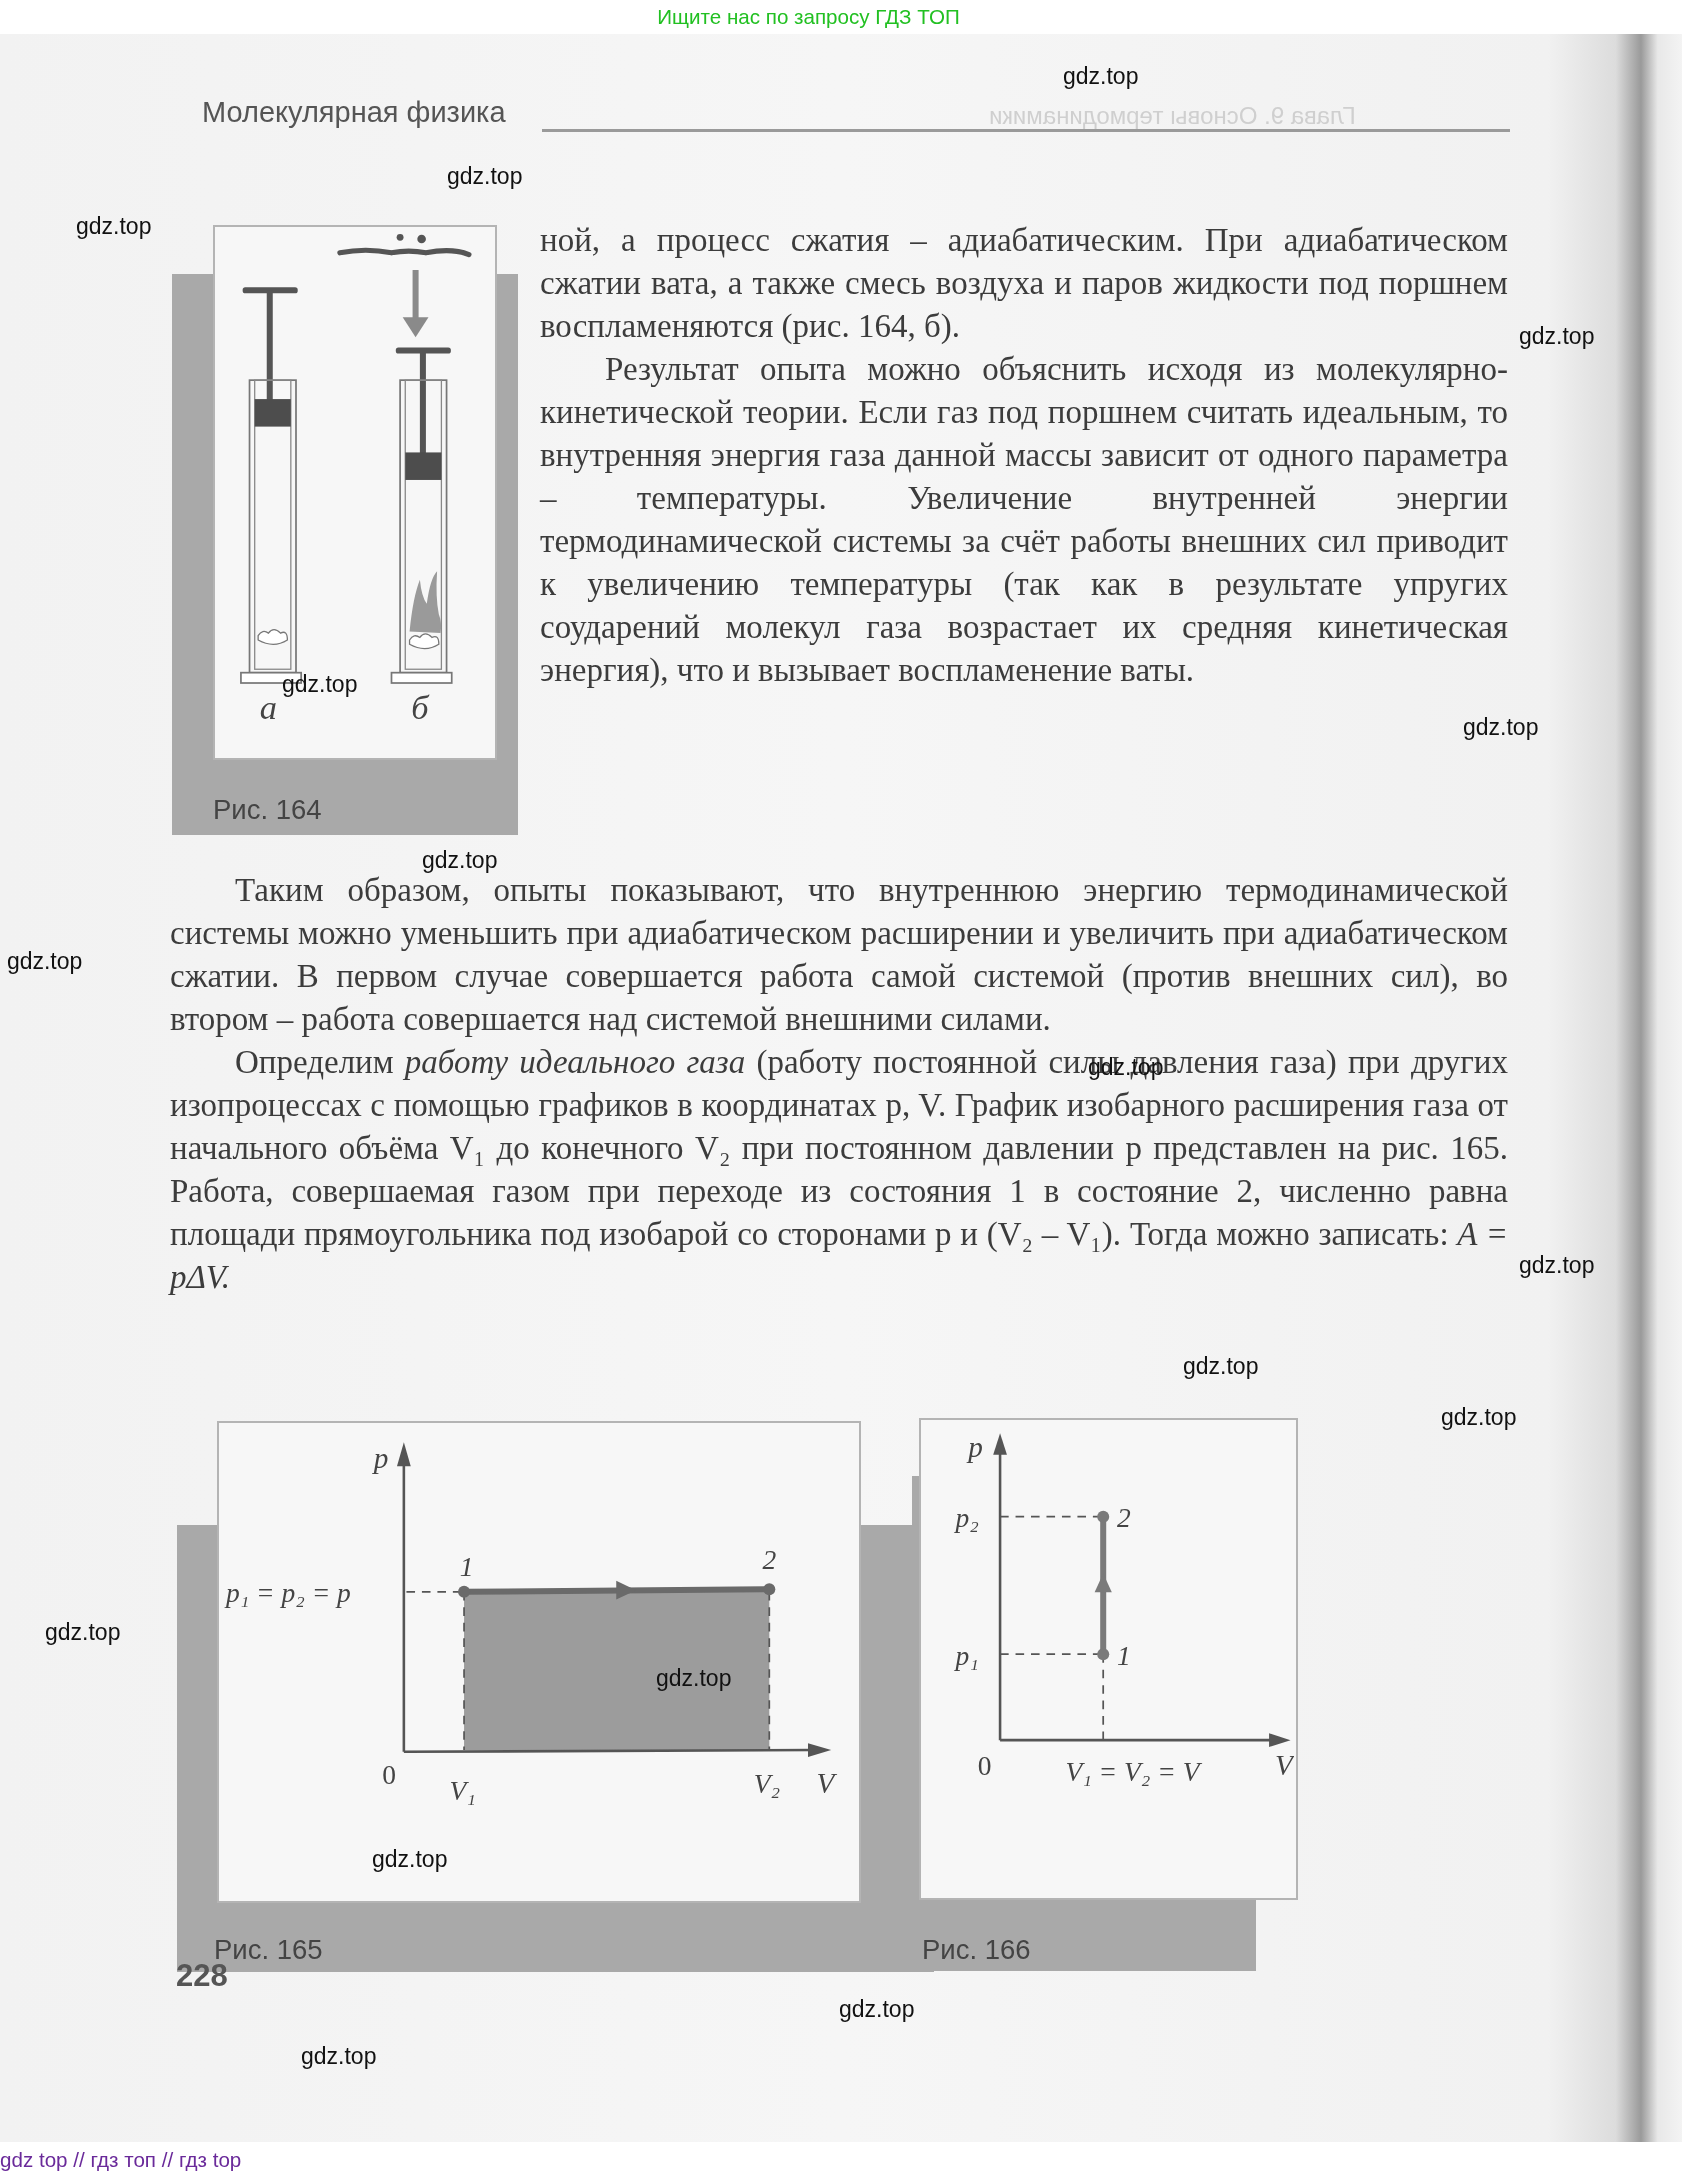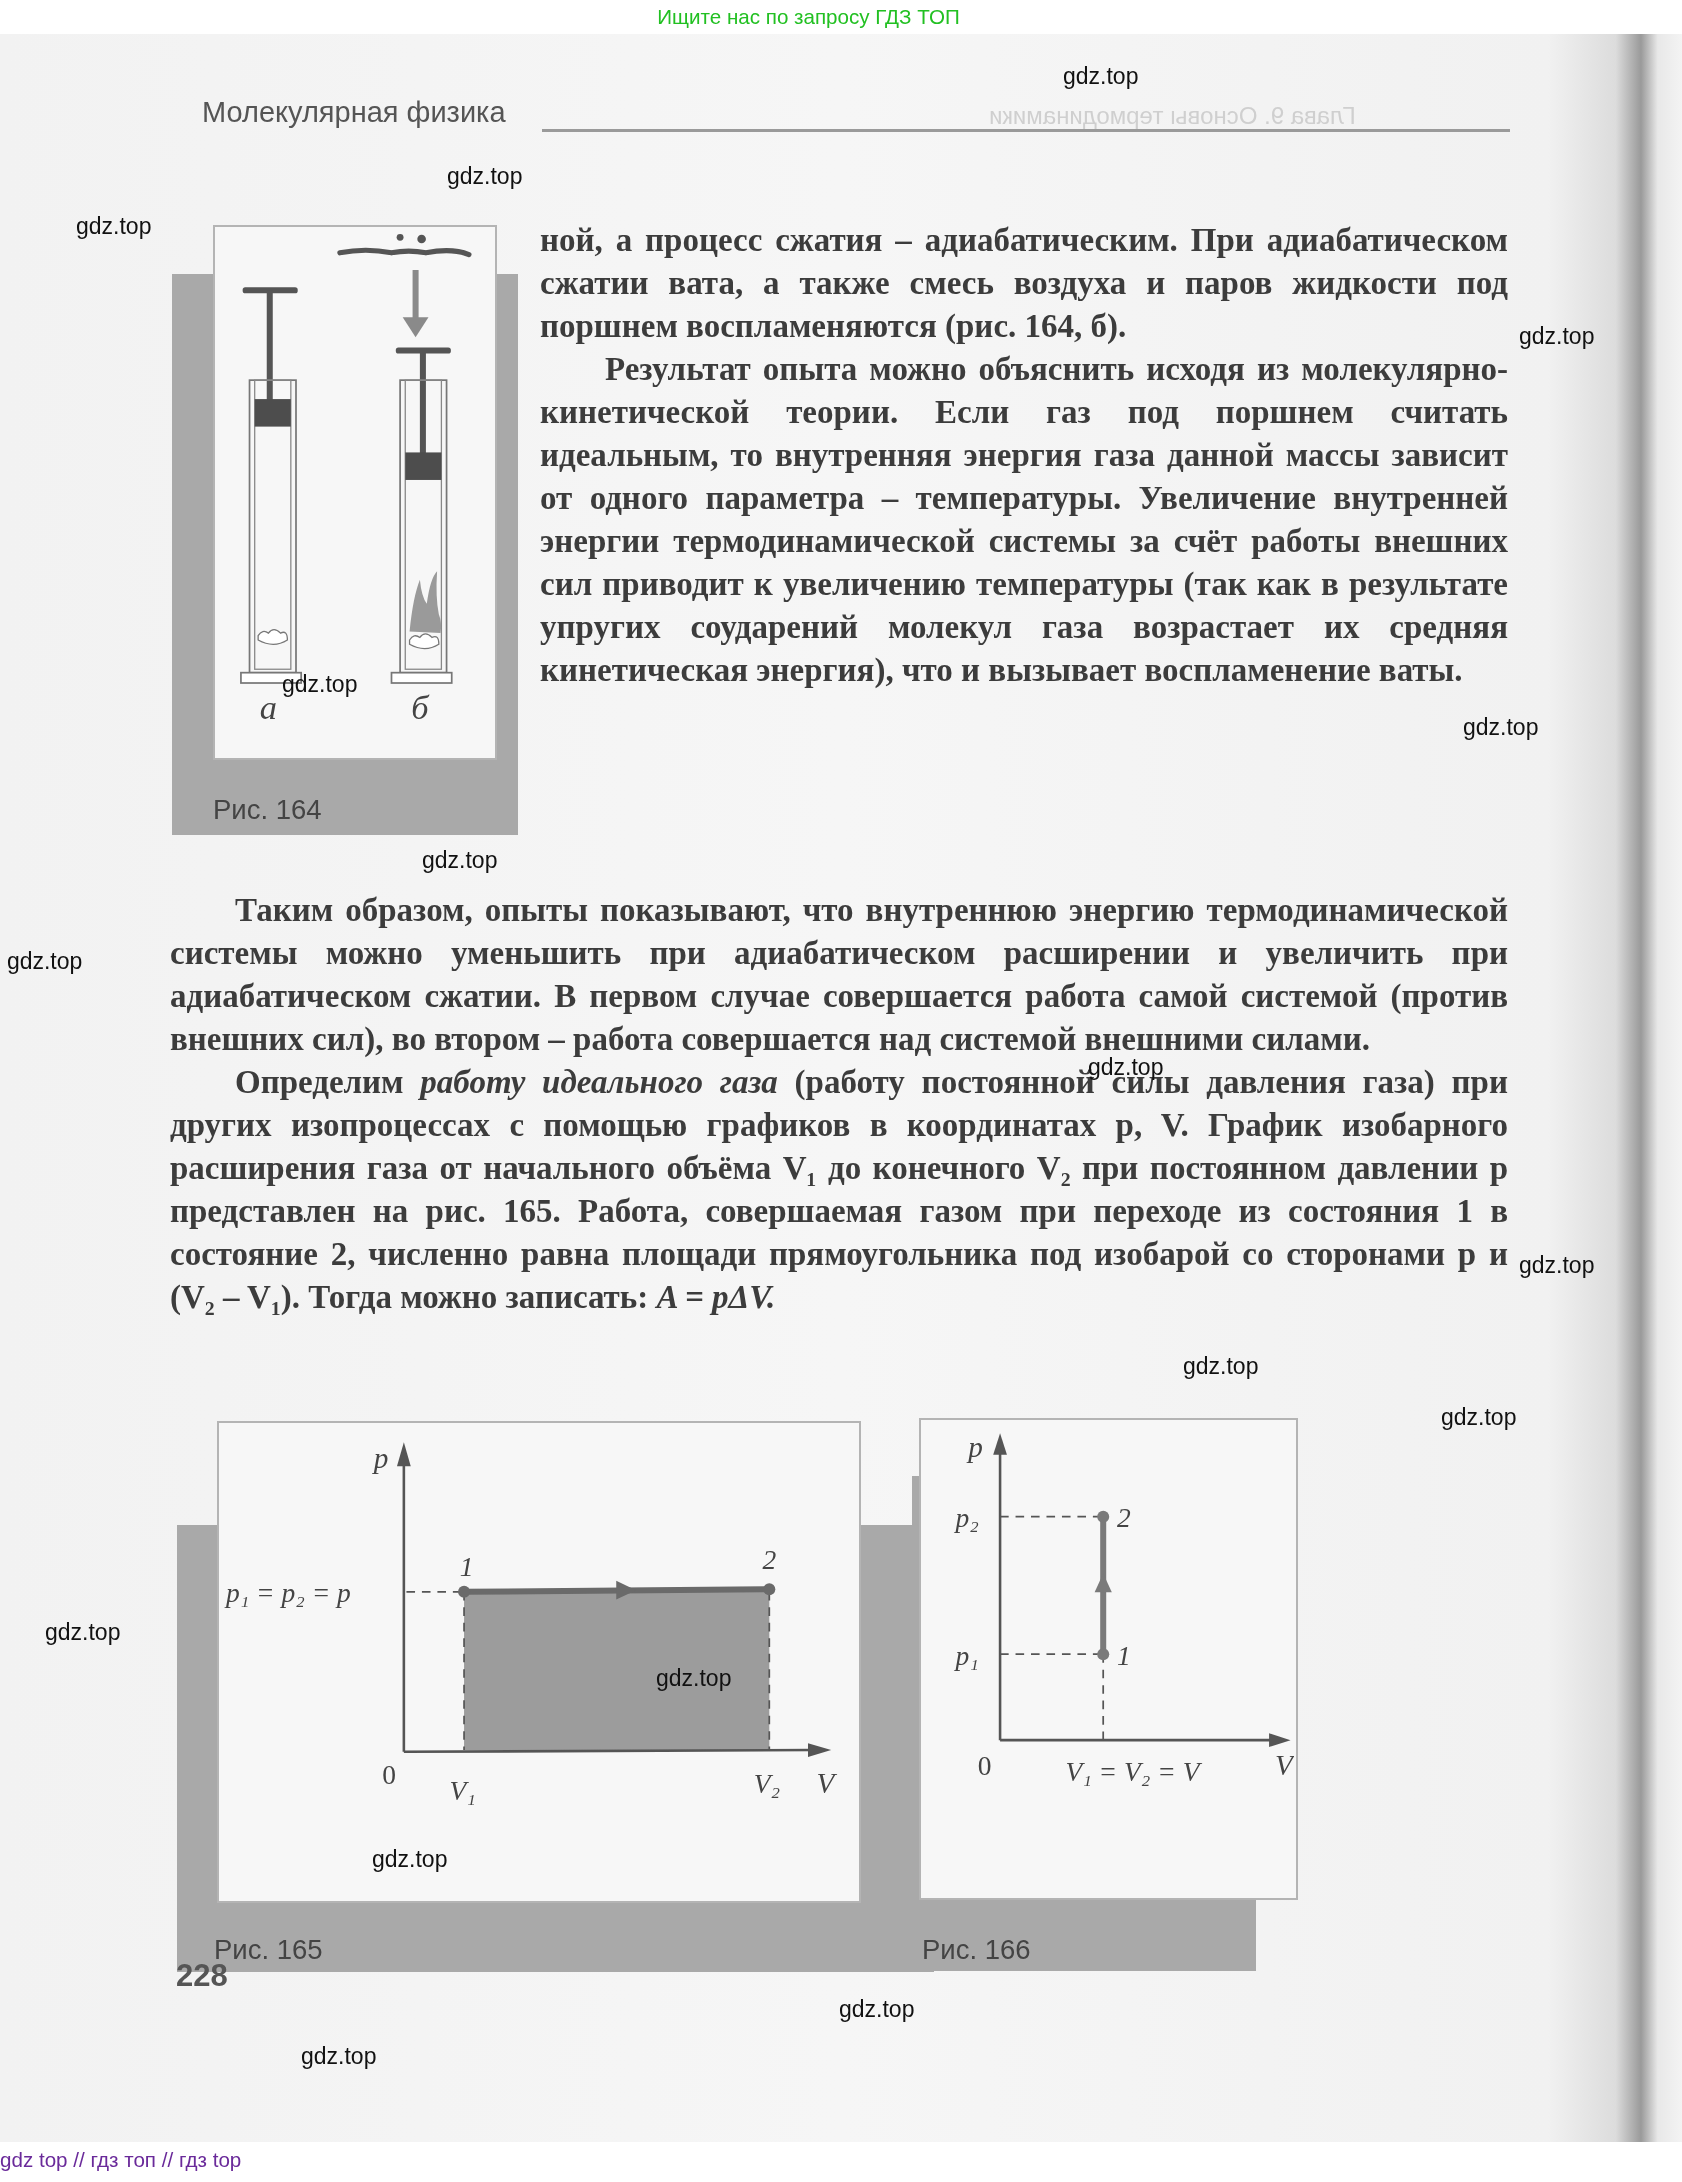--- a/index.html
+++ b/index.html
@@ -15,21 +15,21 @@
 
   .running-head { position: absolute; left: 170px; top: 96px; font-family: "Liberation Sans", sans-serif;
     font-size: 29px; color: #555; margin-left: 32px; }
   .head-rule { position: absolute; left: 542px; top: 129px; width: 968px; height: 3.4px; background: #9a9a9a; }
   .ghost-head { position: absolute; left: 989px; top: 102px; font-family: "Liberation Sans", sans-serif; font-size: 24px;
     color: #cfcfcf; transform: scaleX(-1); }
 
   .watermark { position: absolute; font-family: "Liberation Sans", sans-serif; font-size: 23px; color: #111; }
 
   .body-text { position: absolute; font-size: 33px; line-height: 43px; color: #3c3c3c; text-align: justify; }
-  .body-text p { text-indent: 0; font-weight: bold; }
+  .body-text p { text-indent: 0; }
   .body-text p.indent { text-indent: 65px; }
   .body-text .it { font-style: italic; }
 
   
   .fig-bg { position: absolute; background: #a9a9a9; }
   .fig-box { position: absolute; background: #f7f7f7; border: 2.6px solid #b4b4b4; }
   .fig-caption { position: absolute; font-family: "Liberation Sans", sans-serif; font-size: 27.5px; color: #444; margin-top: 20px; }
 
   svg text { font-family: "Liberation Serif", "DejaVu Serif", serif; }
 </style>
@@ -76,21 +76,21 @@
     <text x="228" y="572" font-size="40" font-style="italic" fill="#444">б</text>
   </svg>
 </div>
 <div class="fig-caption" style="left:213px; top:774px;">Рис. 164</div>
 
 <div class="body-text" style="left:540px; top:219px; width:968px;">
   <p>ной, а процесс сжатия – адиабатическим. При адиабатическом сжатии вата, а также смесь воздуха и паров жидкости под поршнем воспламеняются (рис. 164, б).</p>
   <p class="indent">Результат опыта можно объяснить исходя из молекулярно-кинетической теории. Если газ под поршнем считать идеальным, то внутренняя энергия газа данной массы зависит от одного параметра – температуры. Увеличение внутренней энергии термодинамической системы за счёт работы внешних сил приводит к увеличению температуры (так как в результате упругих соударений молекул газа возрастает их средняя кинетическая энергия), что и вызывает воспламенение ваты.</p>
 </div>
 
-<div class="body-text" style="left:170px; top:869px; width:1338px;margin-top:20px;">
+<div class="body-text" style="left:170px; top:869px; width:1338px;">
   <p class="indent">Таким образом, опыты показывают, что внутреннюю энергию термодинамической системы можно уменьшить при адиабатическом расширении и увеличить при адиабатическом сжатии. В первом случае совершается работа самой системой (против внешних сил), во втором – работа совершается над системой внешними силами.</p>
   <p class="indent"><span>Определим </span><span class="it">работу идеального газа</span><span> (работу постоянной силы давления газа) при других изопроцессах с помощью графиков в координатах p, V. График изобарного расширения газа от начального объёма V₁ до конечного V₂ при постоянном давлении p представлен на рис. 165. Работа, совершаемая газом при переходе из состояния 1 в состояние 2, численно равна площади прямоугольника под изобарой со сторонами p и (V₂ – V₁). Тогда можно записать: </span><span class="it">A = pΔV.</span></p>
 </div>
 
 <div class="fig-bg" style="left:177px; top:1525px; width:757px; height:447px;"></div>
 <div class="fig-box" style="left:217px; top:1421px; width:644px; height:482px;">
   <svg width="638" height="477" viewBox="0 0 742 554">
     <rect x="285" y="195" width="355" height="185" fill="#9c9c9c"></rect>
     <line x1="215" y1="382" x2="690" y2="380" stroke="#555" stroke-width="3"></line>
     <polygon points="685,372 712,380 685,388" fill="#555"></polygon>

